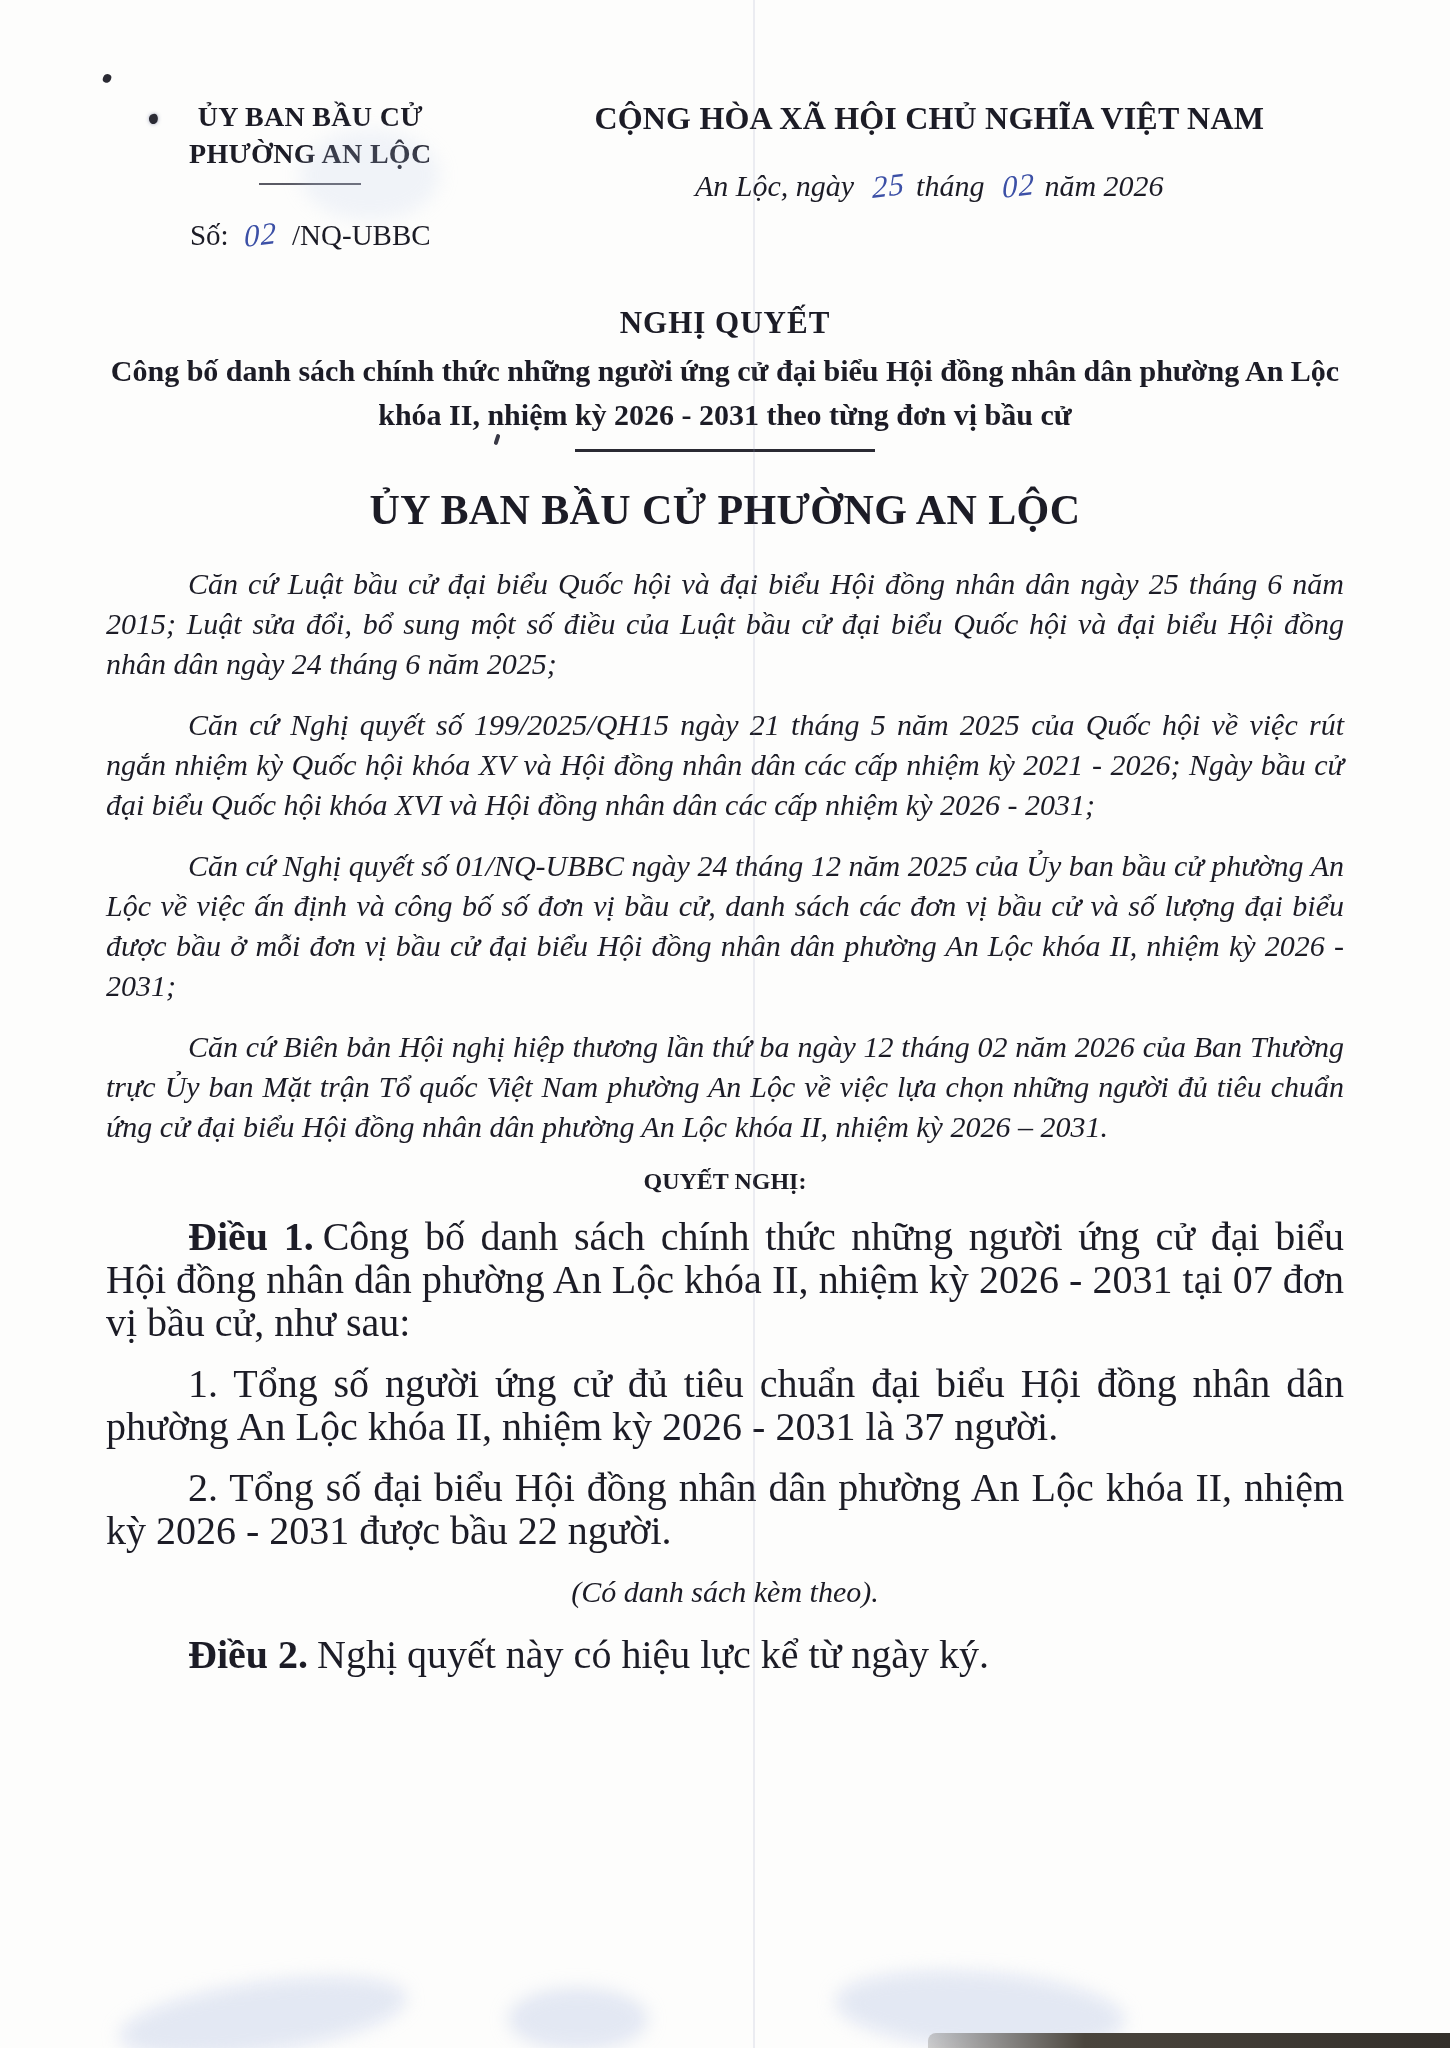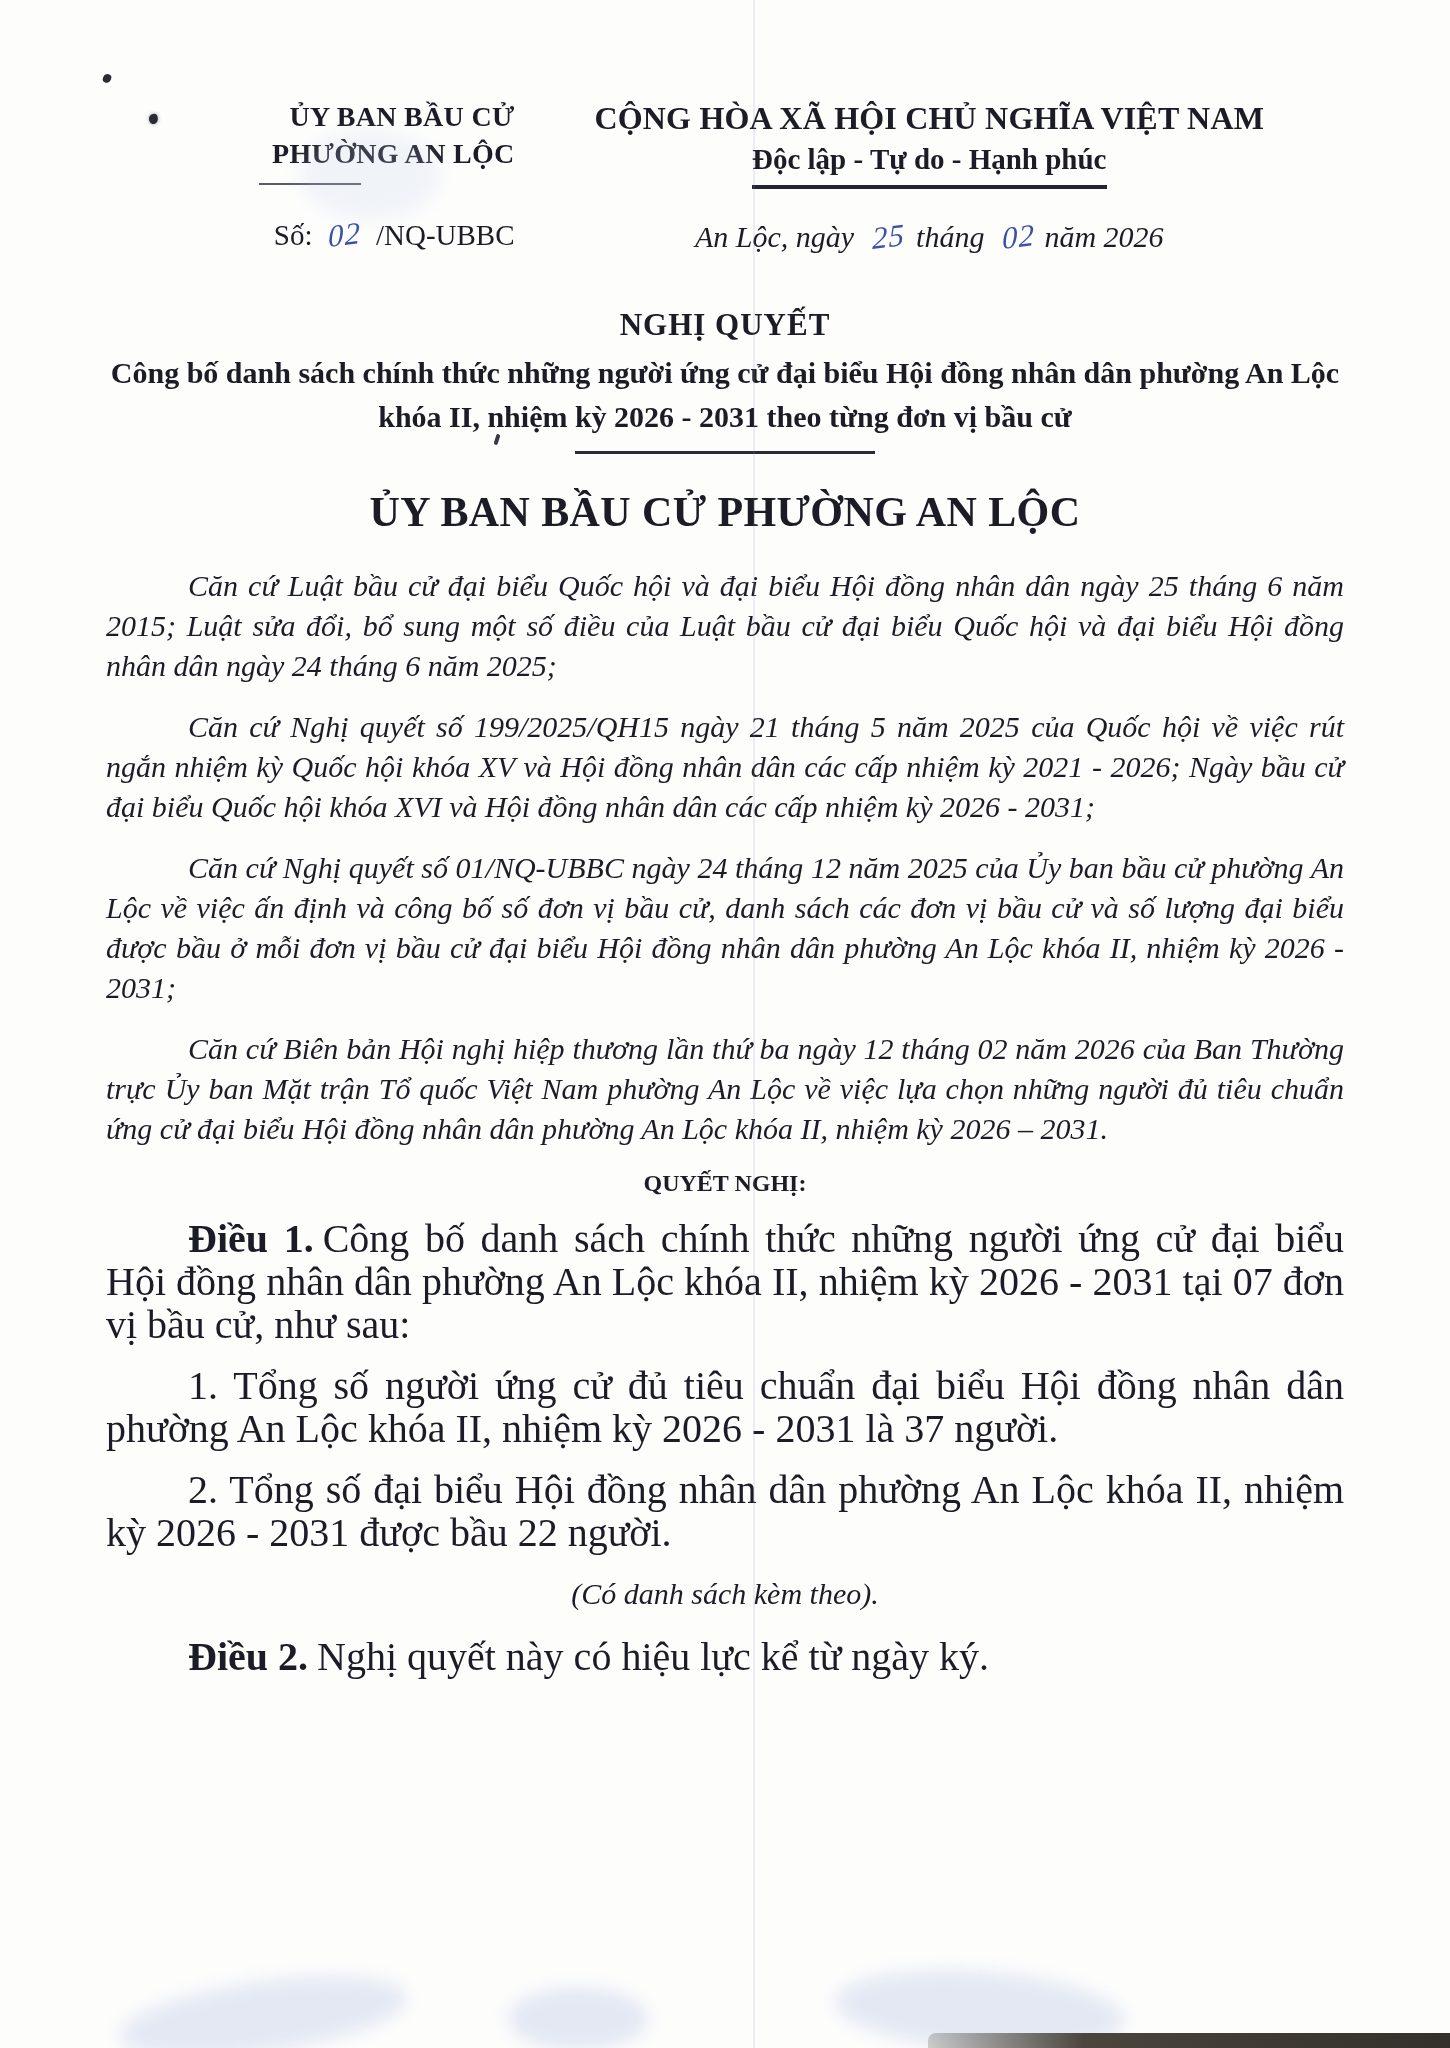--- a/index.html
+++ b/index.html
@@ -9,21 +9,21 @@
     font-family:"Liberation Serif","DejaVu Serif",serif;
     color:#1c1c26;
   }
   .page{
     position:absolute;inset:0;
     padding:98px 106px 0 106px;
     box-sizing:border-box;
   }
   
   .header{display:flex;align-items:flex-start;}
-  .h-left{width:33%;text-align:right;}
+  .h-left{width:33%;text-align:center;}
   .h-right{width:67%;text-align:center;}
   .org-line{font-weight:bold;font-size:28px;line-height:37px;letter-spacing:.3px;}
   .org-underline{width:102px;border-top:2px solid #5a5a64;margin:11px auto 0;}
   .number-line{margin-top:32px;font-size:29px;white-space:nowrap;}
   .national-title{font-weight:bold;font-size:32px;line-height:40px;letter-spacing:.2px;}
   .motto{font-weight:bold;font-size:29px;line-height:37px;margin-top:3px;display:inline-block;
          padding-bottom:7px;border-bottom:4px solid #24242e;}
   .date-line{margin-top:30px;font-style:italic;font-size:30px;white-space:nowrap;}
   .hand{
     font-style:italic;color:#3c50a6;display:inline-block;
@@ -79,21 +79,20 @@
       <div class="org-line">PHƯỜNG AN LỘC</div>
       <div class="org-underline"></div>
       <div class="number-line">
         <span>Số:</span>
         <span class="hand">02</span>
         <span>/NQ-UBBC</span>
       </div>
     </div>
     <div class="h-right">
       <div class="national-title">CỘNG HÒA XÃ HỘI CHỦ NGHĨA VIỆT NAM</div>
-      <div><span class="motto">Độc lập - Tự do - Hạnh phúc</span></div>
       <div class="date-line">
         <span>An Lộc, ngày</span>
         <span class="hand hand-day">25</span>
         <span>tháng</span>
         <span class="hand hand-month">02</span>
         <span>năm 2026</span>
       </div>
     </div>
   </div>
 

